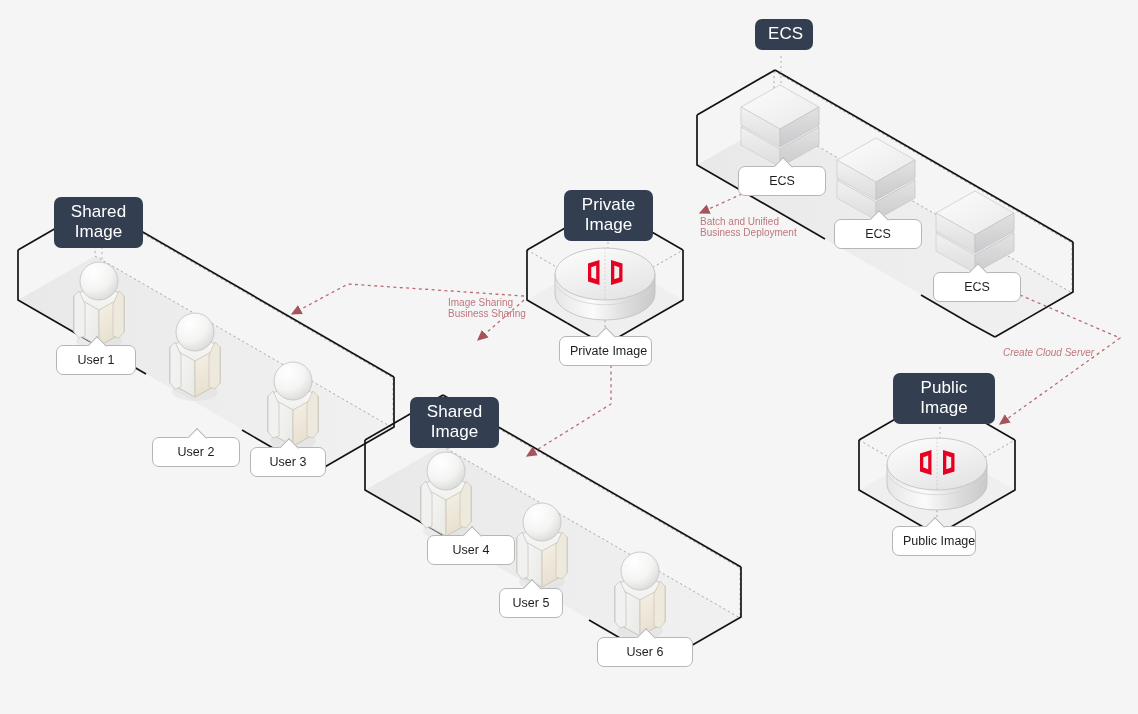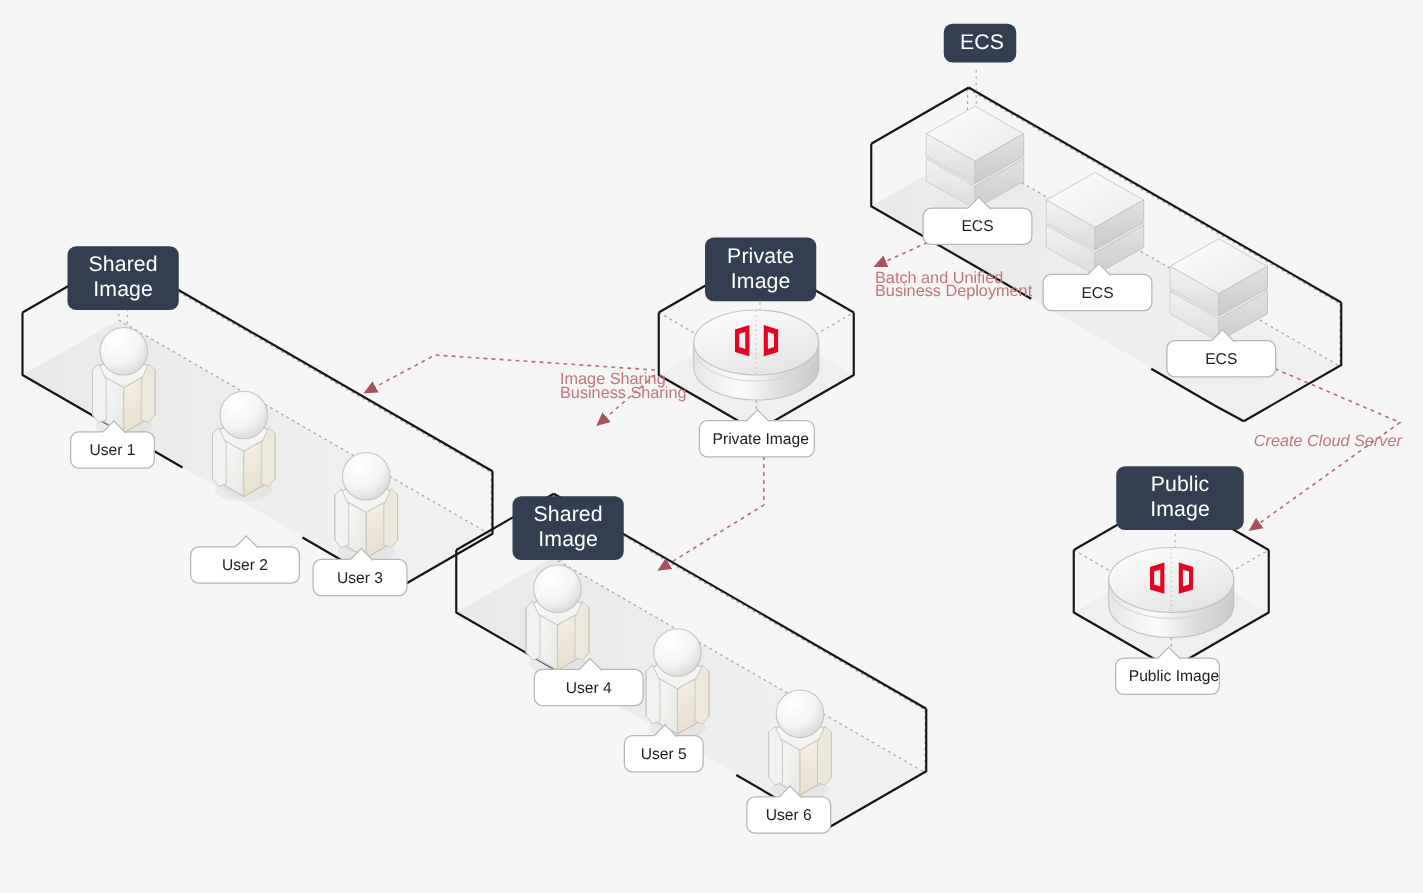--- a/index.html
+++ b/index.html
@@ -74,21 +74,21 @@
     top: 0px;
     margin-left: -9px;
     width: 18px;
     height: 4px;
     background: #ffffff;
   }
   
   .annot {
     position: absolute;
     color: #c0767d;
-    font-size: 13px;
+    font-size: 10px;
     line-height: 10.5px;
     white-space: pre-line;
     z-index: 35;
   }
 </style>
 </head>
 <body>
 
 <div id="stage">
 
@@ -378,21 +378,21 @@
 Image</div>
 
   <div class="group-badge" style="left:755px; top:19px; width:58px; white-space:nowrap;">ECS</div>
 
   <div class="group-badge" style="left:410px; top:397px; width:89px;">Shared
 Image</div>
 
   <div class="group-badge" style="left:893px; top:373px; width:102px;text-align:center;">Public
 Image</div>
 
-  <div class="callout" style="left:56px; top:345px; width:68px;">
+  <div class="callout" style="left:56px; top:345px; width:80px;">
     <span class="notch"></span>
     <span class="notch-cover"></span>
     <span>User 1</span>
   </div>
   <div class="callout" style="left:152px; top:398px; width:88px;margin-top:39px;">
     <span class="notch"></span>
     <span class="notch-cover"></span>
     <span>User 2</span>
   </div>
   <div class="callout" style="left:250px; top:447px; width:76px;">
@@ -404,21 +404,21 @@
   <div class="callout" style="left:403px; top:535px; width:88px;margin-left:24px;">
     <span class="notch"></span>
     <span class="notch-cover"></span>
     <span>User 4</span>
   </div>
   <div class="callout" style="left:499px; top:588px; width:64px;">
     <span class="notch"></span>
     <span class="notch-cover"></span>
     <span>User 5</span>
   </div>
-  <div class="callout" style="left:597px; top:637px; width:68px;">
+  <div class="callout" style="left:597px; top:637px; width:96px;">
     <span class="notch"></span>
     <span class="notch-cover"></span>
     <span>User 6</span>
   </div>
 
   <div class="callout" style="left:738px; top:166px; width:88px;">
     <span class="notch"></span>
     <span class="notch-cover"></span>
     <span>ECS</span>
   </div>

